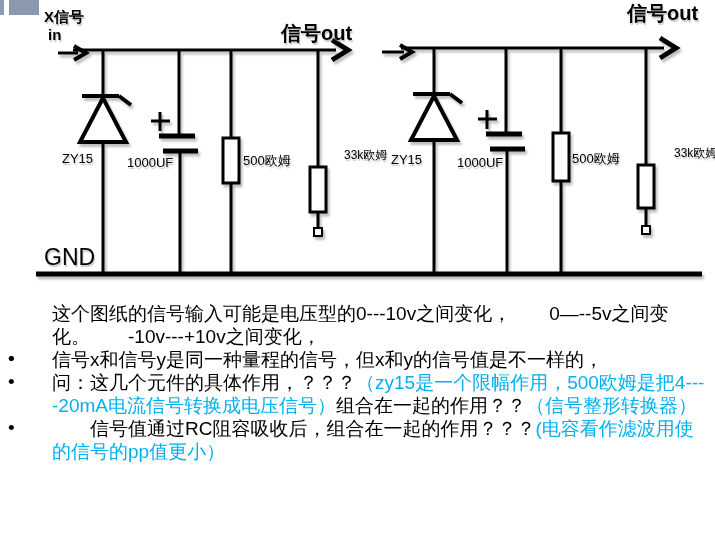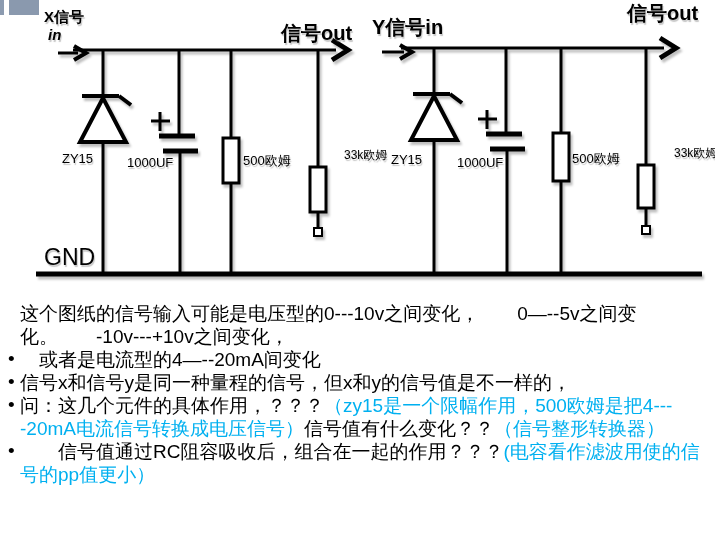--- a/index.html
+++ b/index.html
@@ -30,21 +30,21 @@
   .lab-xs{font-size:12px;margin-left:17px;}
   .lab-io{font-size:20px;font-weight:bold;}
   .lab-in{font-size:15px;font-weight:bold;}
   .lab-gnd{font-size:23px;text-align:right;}
 
   
   .notes{
     position:absolute;left:0;top:302px;width:706px;
     font-size:19px;line-height:23px;color:#000;
   }
-  .note-item{position:relative;padding-left:20px;}
+  .note-item{position:relative;padding-left:52px;}
   .bullet-marker{
     position:absolute;left:8px;top:-1px;font-size:19px;
   }
   .seg-blue{color:var(--note-blue,#00B0F0);}
 </style>
 </head>
 <body>
 
 <div class="deco d1"></div>
 <div class="deco d2"></div>
@@ -130,57 +130,55 @@
         <rect x="622" y="165" width="16" height="43" stroke-width="3"></rect>
         <line x1="630" y1="208" x2="630" y2="226" stroke-width="3"></line>
         <rect x="626" y="226" width="8" height="8" stroke-width="2"></rect>
       </g>
     </g>
 
     <line x1="20" y1="274" x2="686" y2="274" stroke-width="5"></line>
   </svg>
 
   <span class="clabel lab-in" style="left:28px;top:8px;">X信号</span>
-  <span class="clabel lab-in" style="left:32px;top:26px;font-style:italic;">in</span>
+  <span class="clabel lab-in" style="left:32px;top:26px;">in</span>
   <span class="clabel lab-io" style="left:265px;top:20px;">信号out</span>
   <span class="clabel lab-sm" style="left:46px;top:151px;">ZY15</span>
   <span class="clabel lab-sm" style="left:111px;top:155px;">1000UF</span>
   <span class="clabel lab-sm" style="left:227px;top:152px;">500欧姆</span>
   <span class="clabel lab-xs" style="left:311px;top:147px;">33k欧姆</span>
 
-  <span class="clabel lab-io" style="left:356px;top:14px;">Y信号in</span>
   <span class="clabel lab-io" style="left:611px;top:0px;">信号out</span>
   <span class="clabel lab-sm" style="left:375px;top:152px;">ZY15</span>
   <span class="clabel lab-sm" style="left:441px;top:155px;">1000UF</span>
   <span class="clabel lab-sm" style="left:556px;top:150px;">500欧姆</span>
   <span class="clabel lab-xs" style="left:641px;top:145px;">33k欧姆</span>
 
   <span class="clabel lab-gnd" style="left:28px;top:244px;">GND</span>
 </div>
 
 <div class="notes">
 
   <div class="note-item">
     <span class="bullet-marker"></span>
     <span>这个图纸的信号输入可能是电压型的0---10v之间变化，　　0—--5v之间变化。　　-10v---+10v之间变化，</span>
   </div>
 
   <div class="note-item">
     <span class="bullet-marker">•</span>
-    <span>　或者是电流型的4—--20mA间变化</span>
   </div>
 
   <div class="note-item">
     <span class="bullet-marker">•</span>
     <span>信号x和信号y是同一种量程的信号，但x和y的信号值是不一样的，</span>
   </div>
 
   <div class="note-item">
     <span class="bullet-marker">•</span>
-    <span>问：这几个元件的具体作用，？？？</span><span class="seg-blue">（zy15是一个限幅作用，500欧姆是把4----20mA电流信号转换成电压信号）</span><span>信号值有什么变化？？</span><span class="seg-blue">（信号整形转换器）</span>
+    <span>问：这几个元件的具体作用，？？？</span><span class="seg-blue">（zy15是一个限幅作用，500欧姆是把4----20mA电流信号转换成电压信号）</span><span>组合在一起的作用？？</span><span class="seg-blue">（信号整形转换器）</span>
   </div>
 
   <div class="note-item">
     <span class="bullet-marker">•</span>
     <span>　　信号值通过RC阻容吸收后，组合在一起的作用？？？</span><span class="seg-blue">(电容看作滤波用使的信号的pp值更小）</span>
   </div>
 
 </div>
 
 </body></html>

